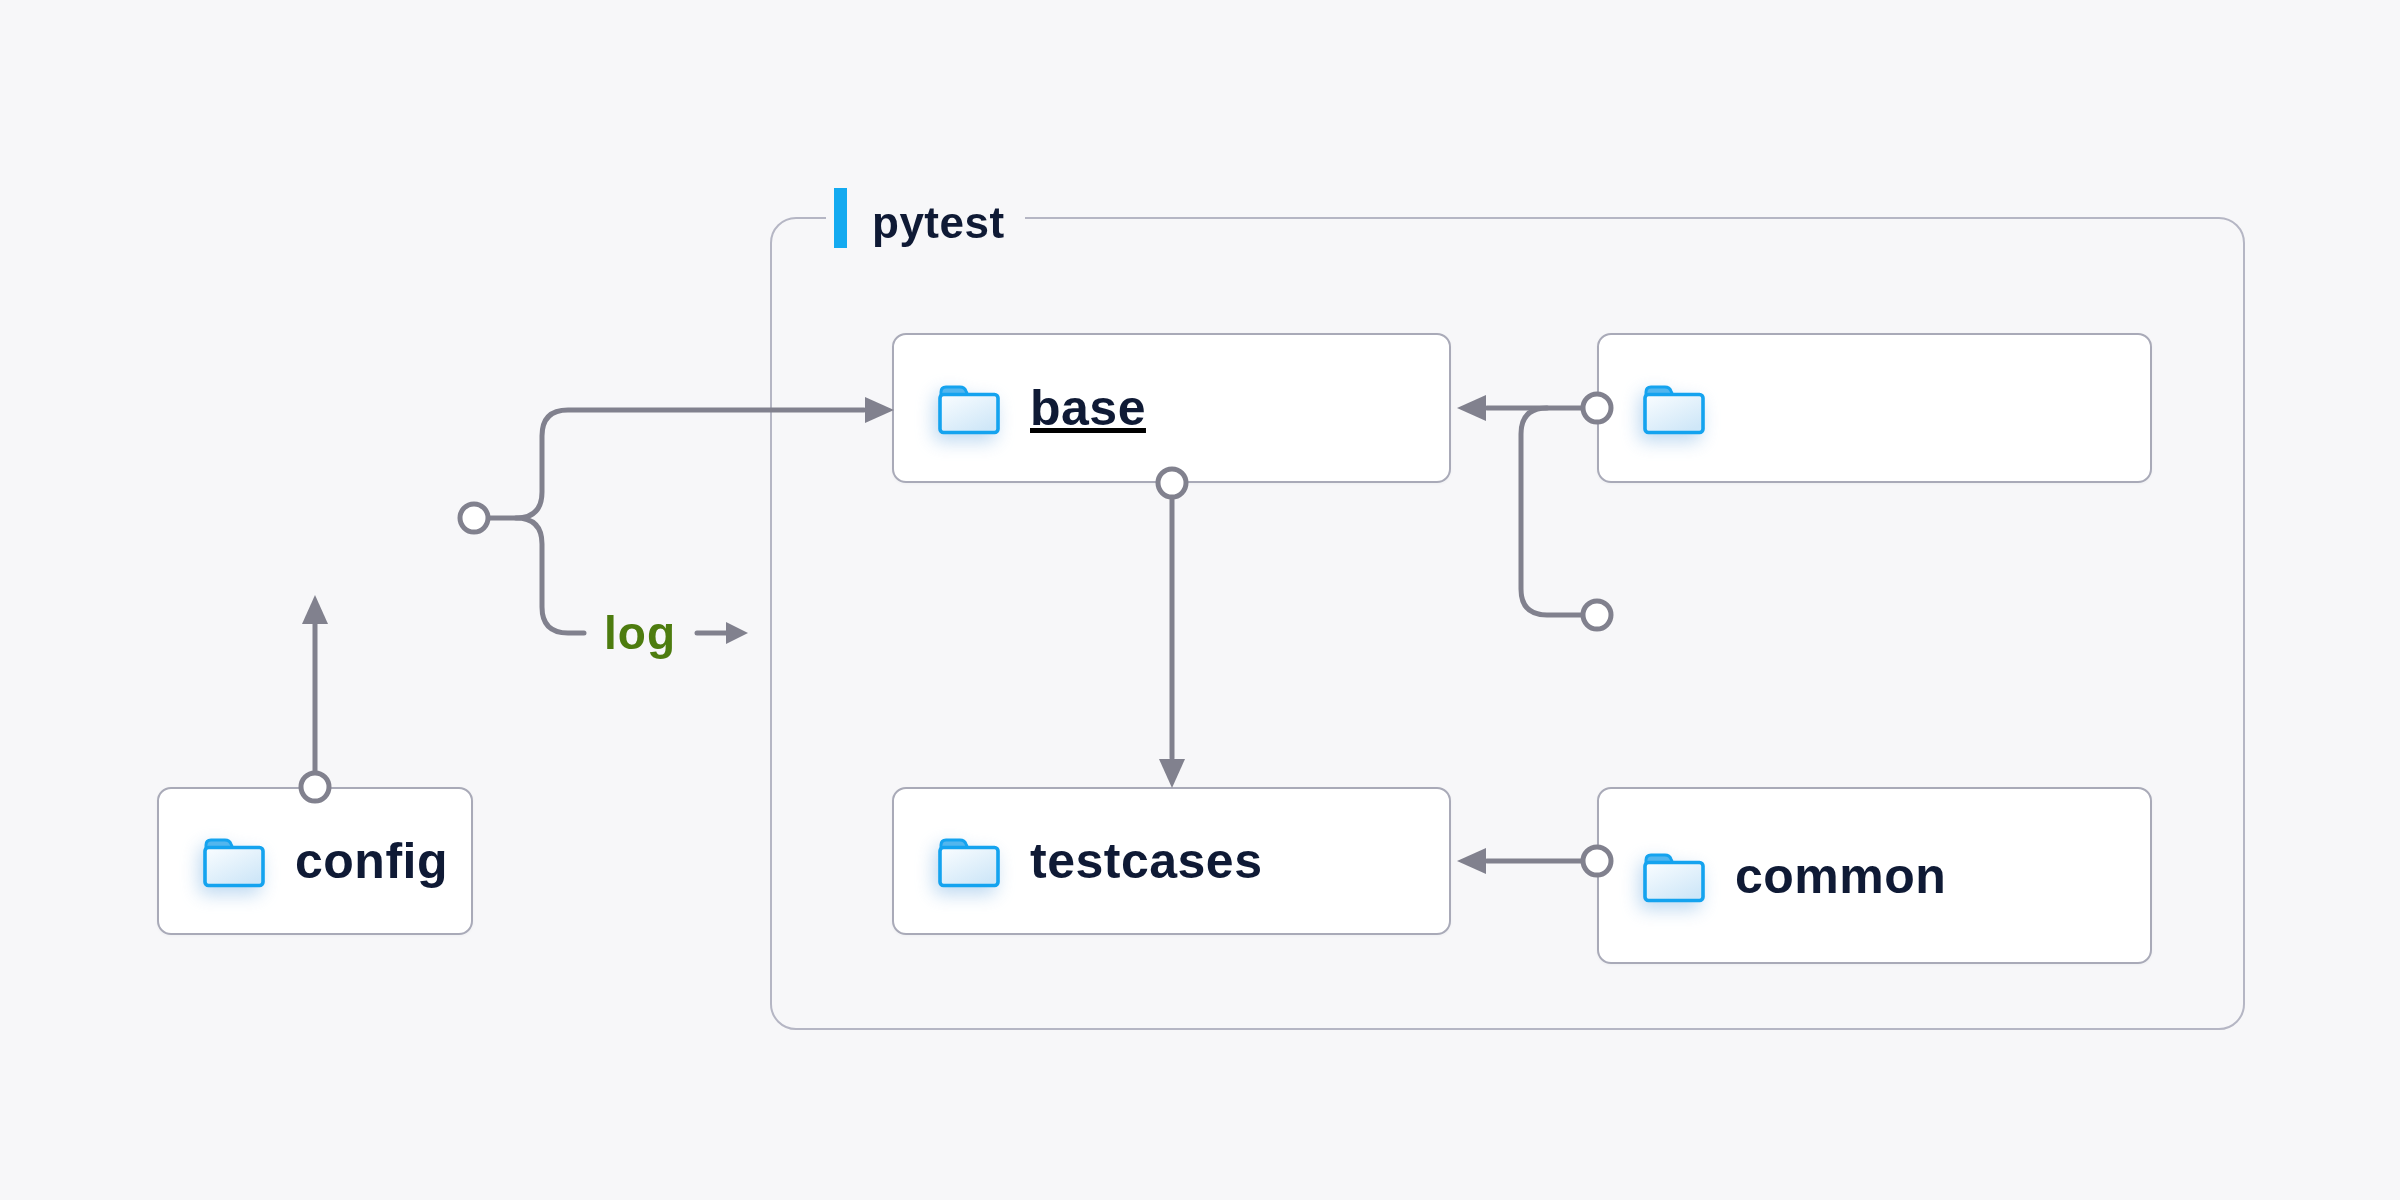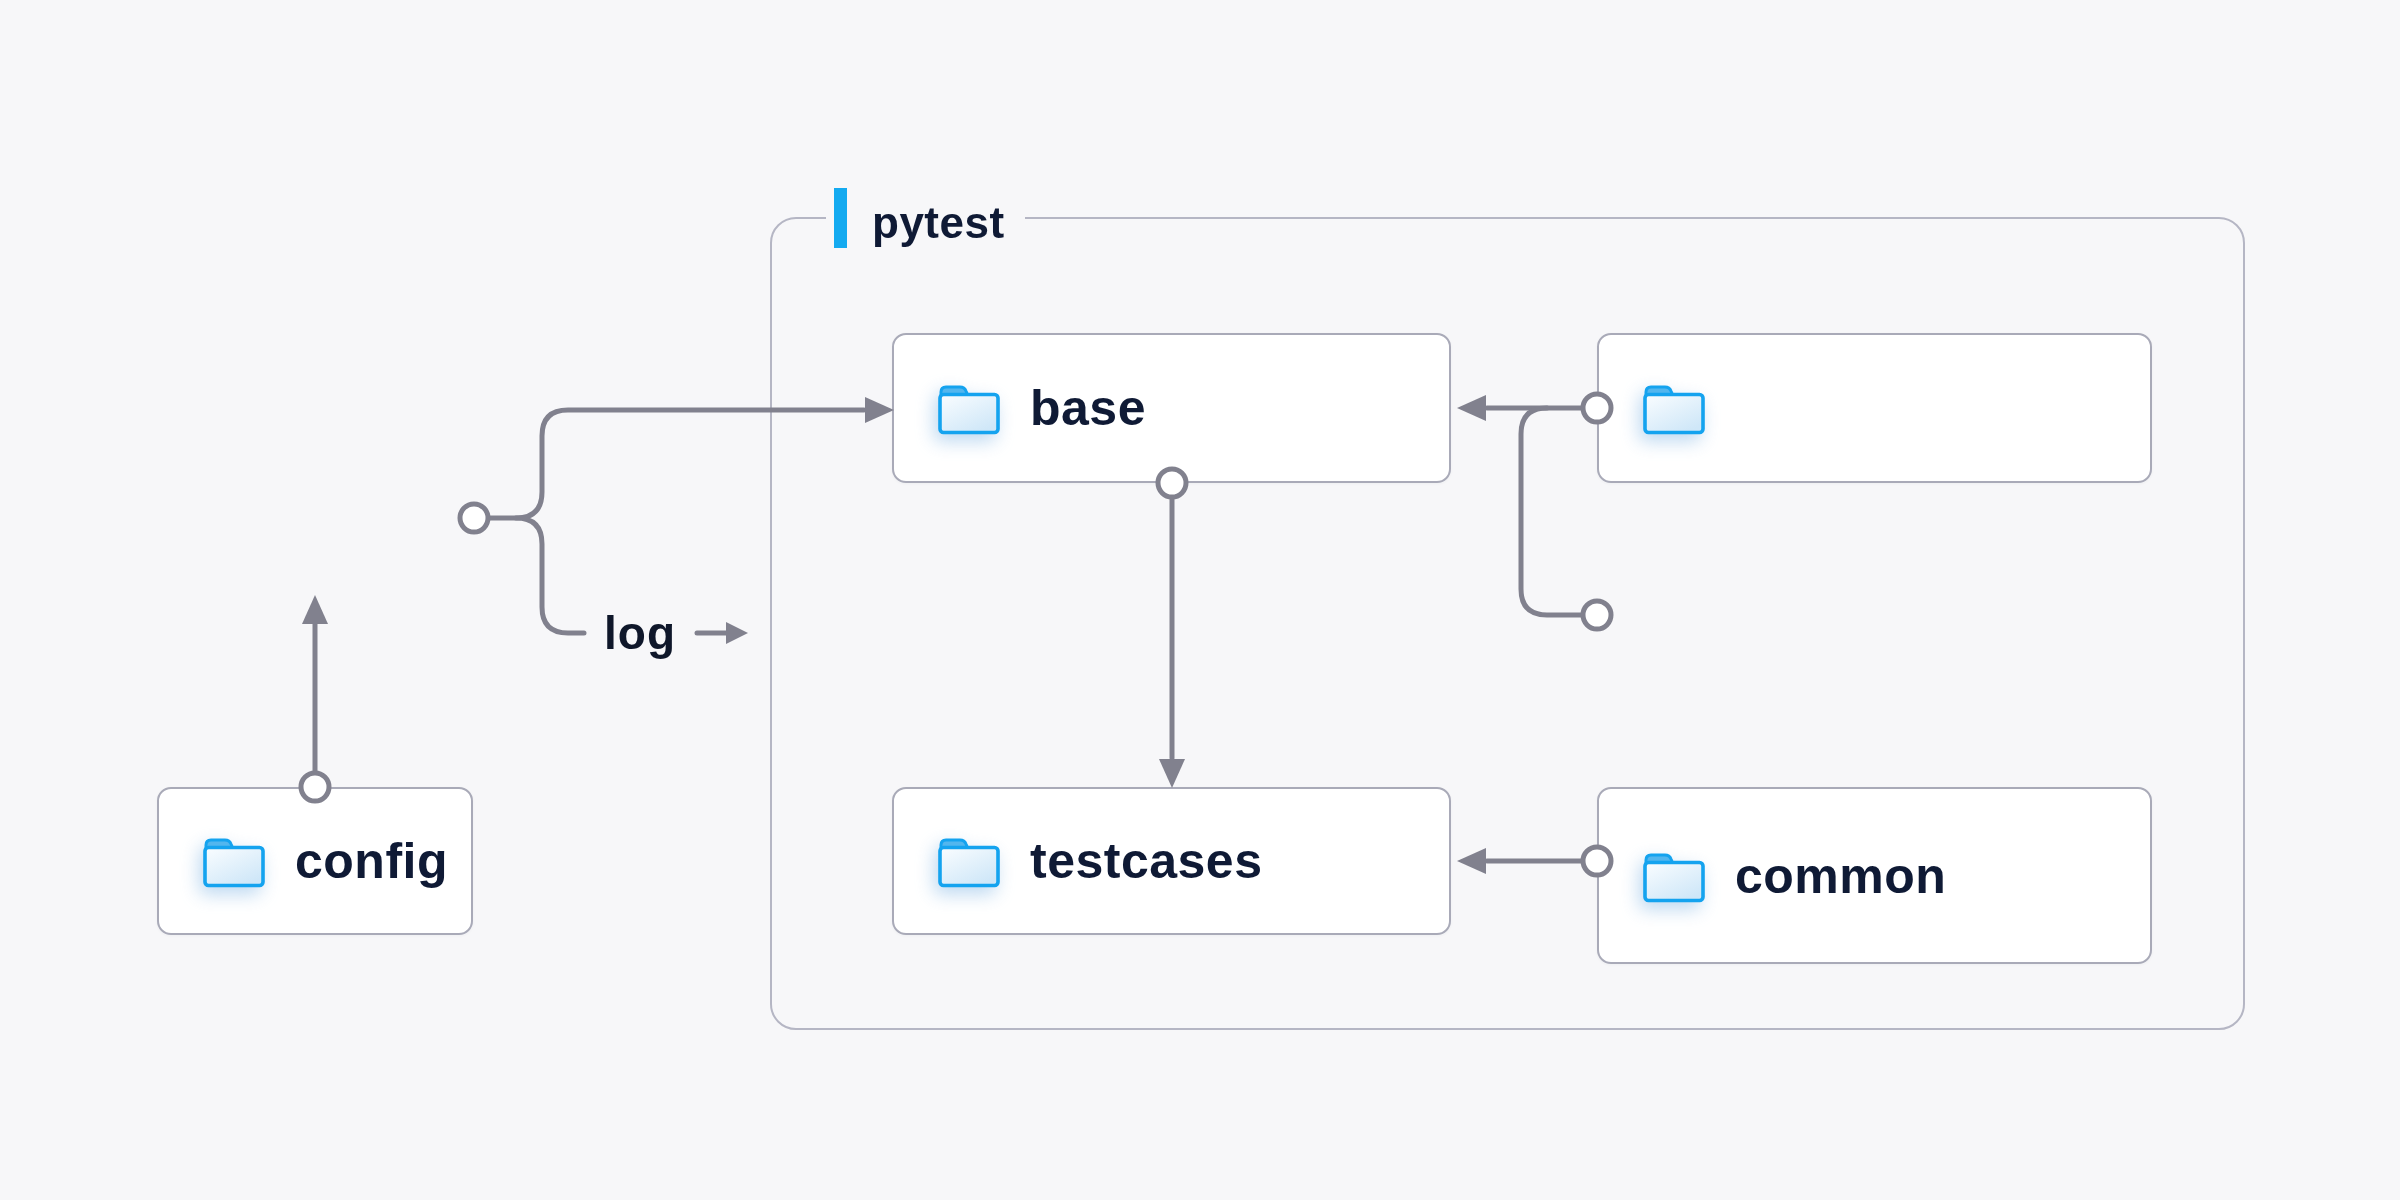--- a/index.html
+++ b/index.html
@@ -78,21 +78,21 @@
   }
   .folder-icon {
     width: 66px;
     height: 58px;
     flex: 0 0 auto;
     filter: drop-shadow(-4px 7px 9px rgba(110,170,225,0.45));
   }
 
   #node-utils     { left: 157px;  top: 443px; width: 316px; height: 150px; }
   #node-config    { left: 157px;  top: 787px; width: 316px; height: 148px; }
-  #node-base      { left: 892px;  top: 333px; width: 559px; height: 150px; }
+  #node-base      { left: 892px;  top: 333px; width: 559px; height: 150px; text-decoration: underline; }
   #node-pymilvus  { left: 1597px; top: 333px; width: 555px; height: 150px; }
   #node-check     { left: 1597px; top: 540px; width: 555px; height: 150px; }
   #node-testcases { left: 892px;  top: 787px; width: 559px; height: 148px; }
   #node-common    { left: 1597px; top: 787px; width: 555px; height: 177px; }
 
   
   #connectors {
     position: absolute;
     left: 0; top: 0;
     width: 2400px;
@@ -120,21 +120,21 @@
     top: 603px;
     height: 60px;
     display: flex;
     align-items: center;
     gap: 18px;
     z-index: 3;
   }
   .log-label-text {
     font-size: 46px;
     font-weight: 600;
-    color: #0f172a;
+    color: #4d7c0f;
     letter-spacing: 1px;
   }
 </style>
 </head>
 <body>
 
 <div id="canvas">
 
   <div class="group-box"></div>
   <div class="group-label">

